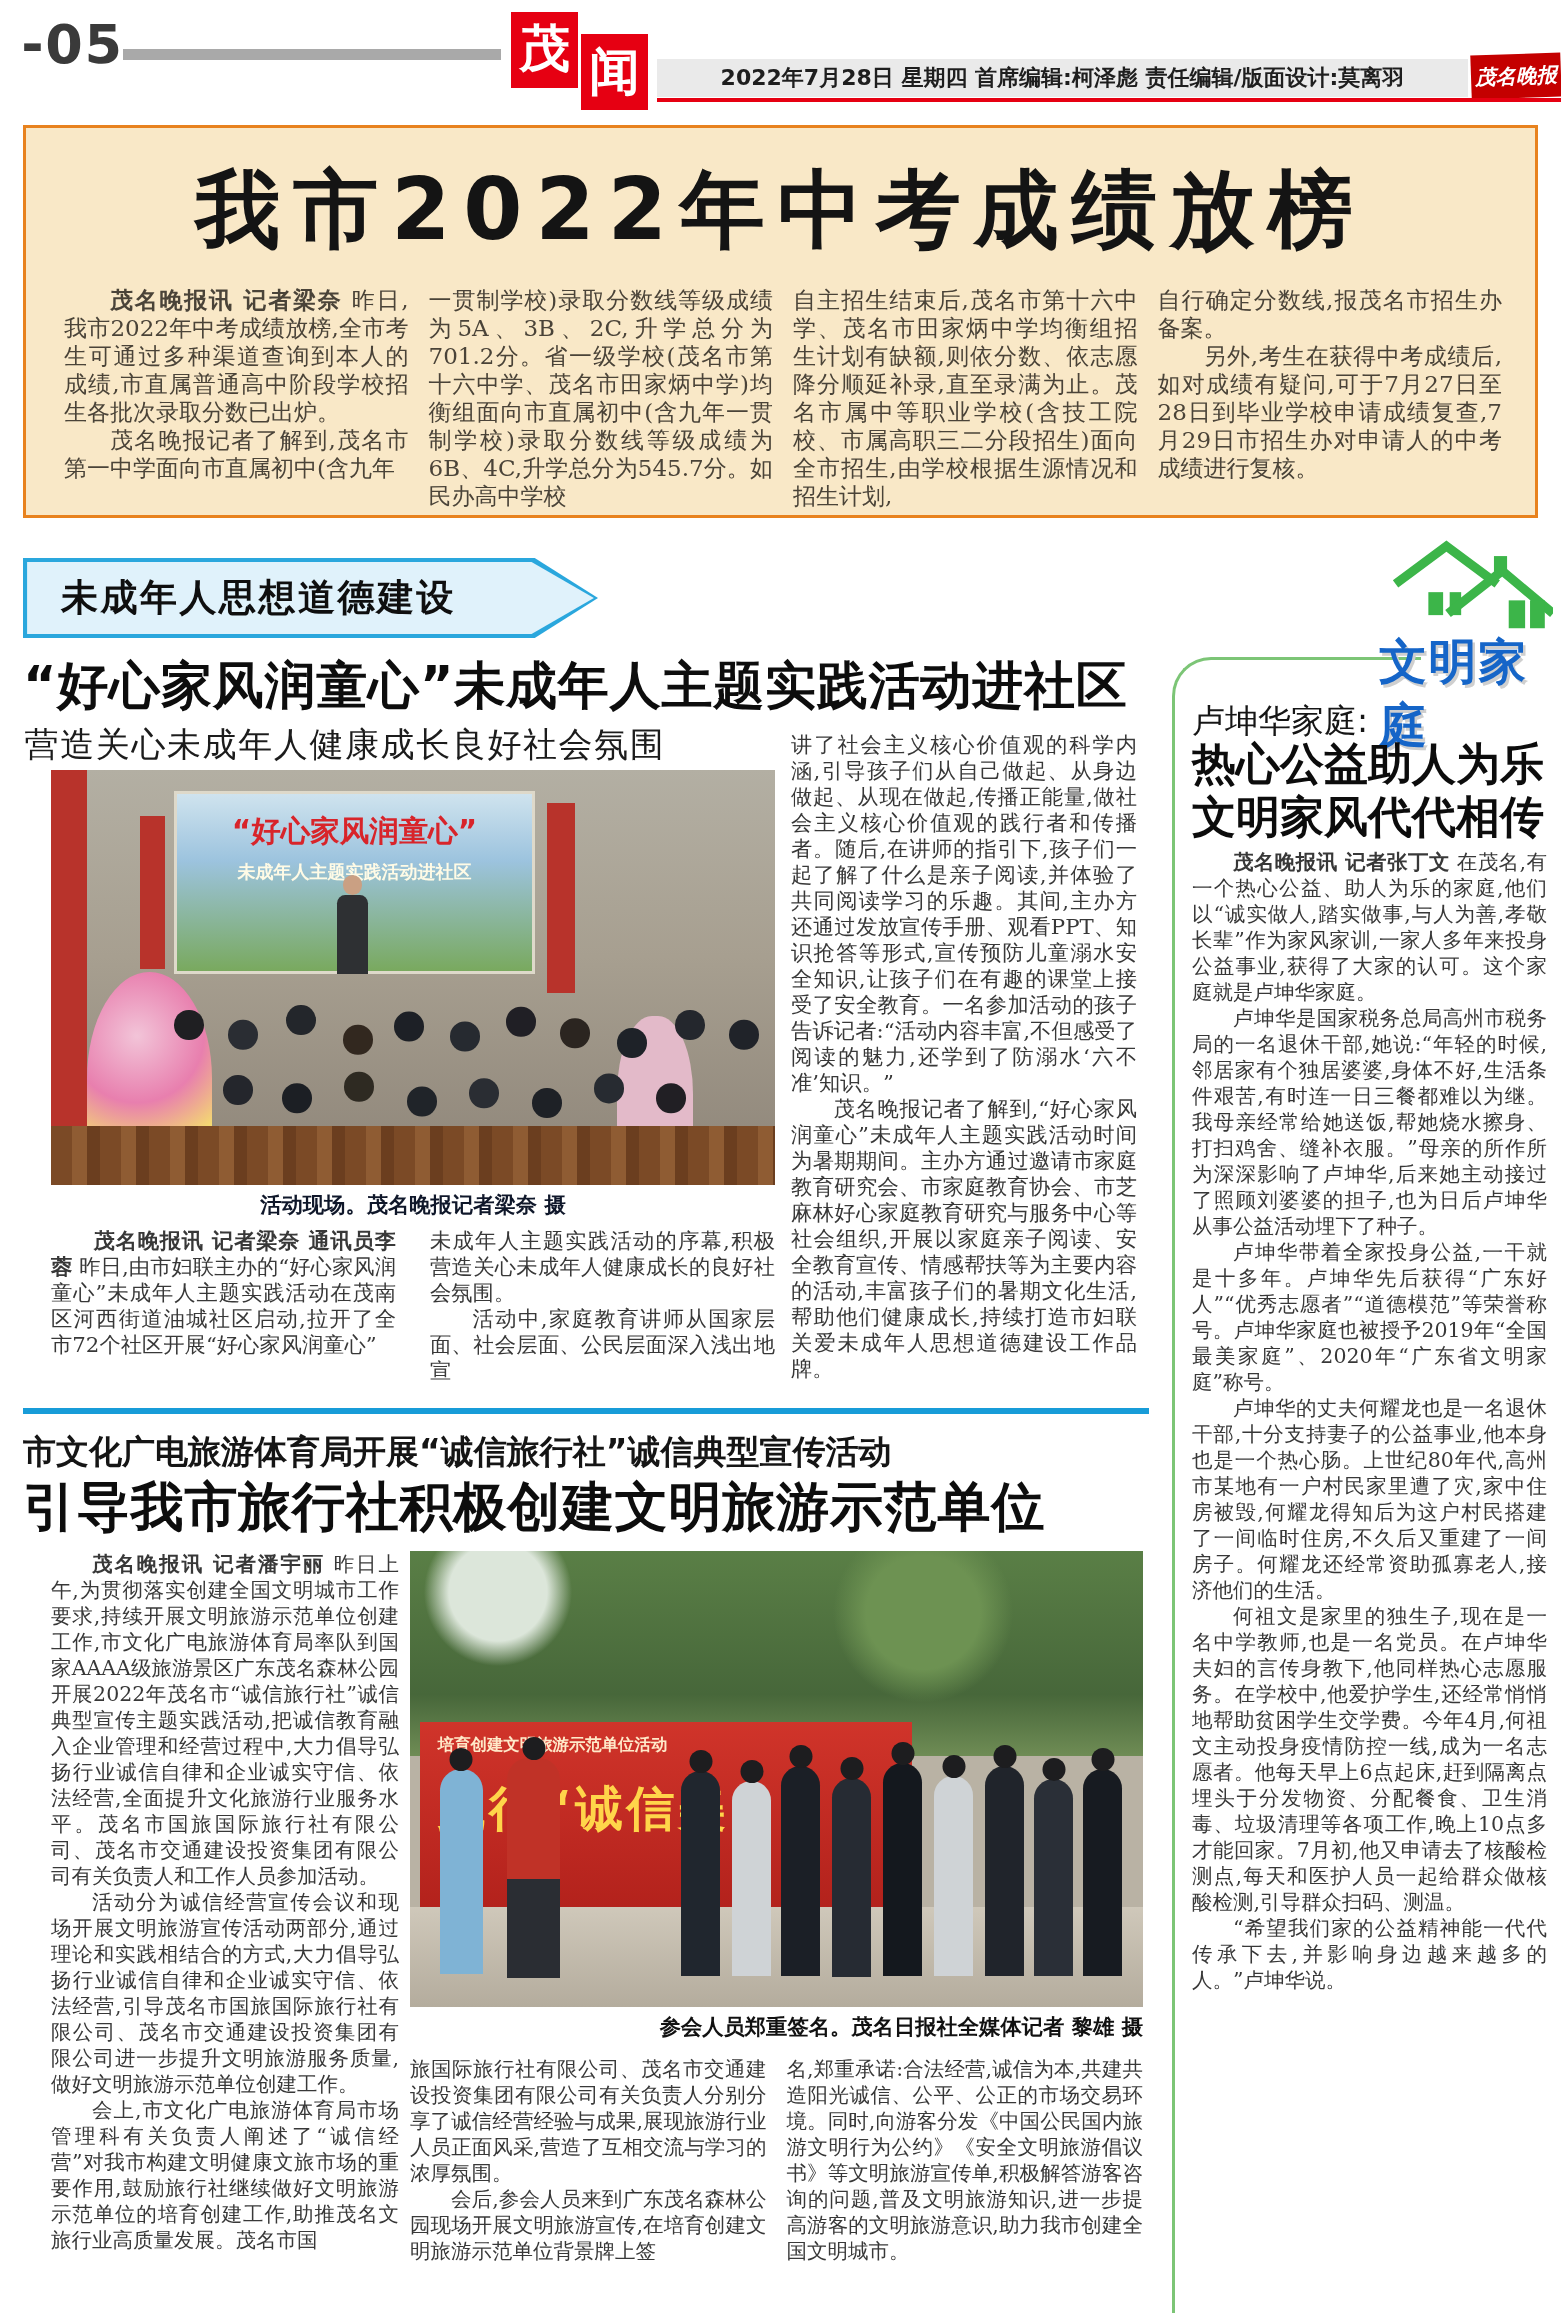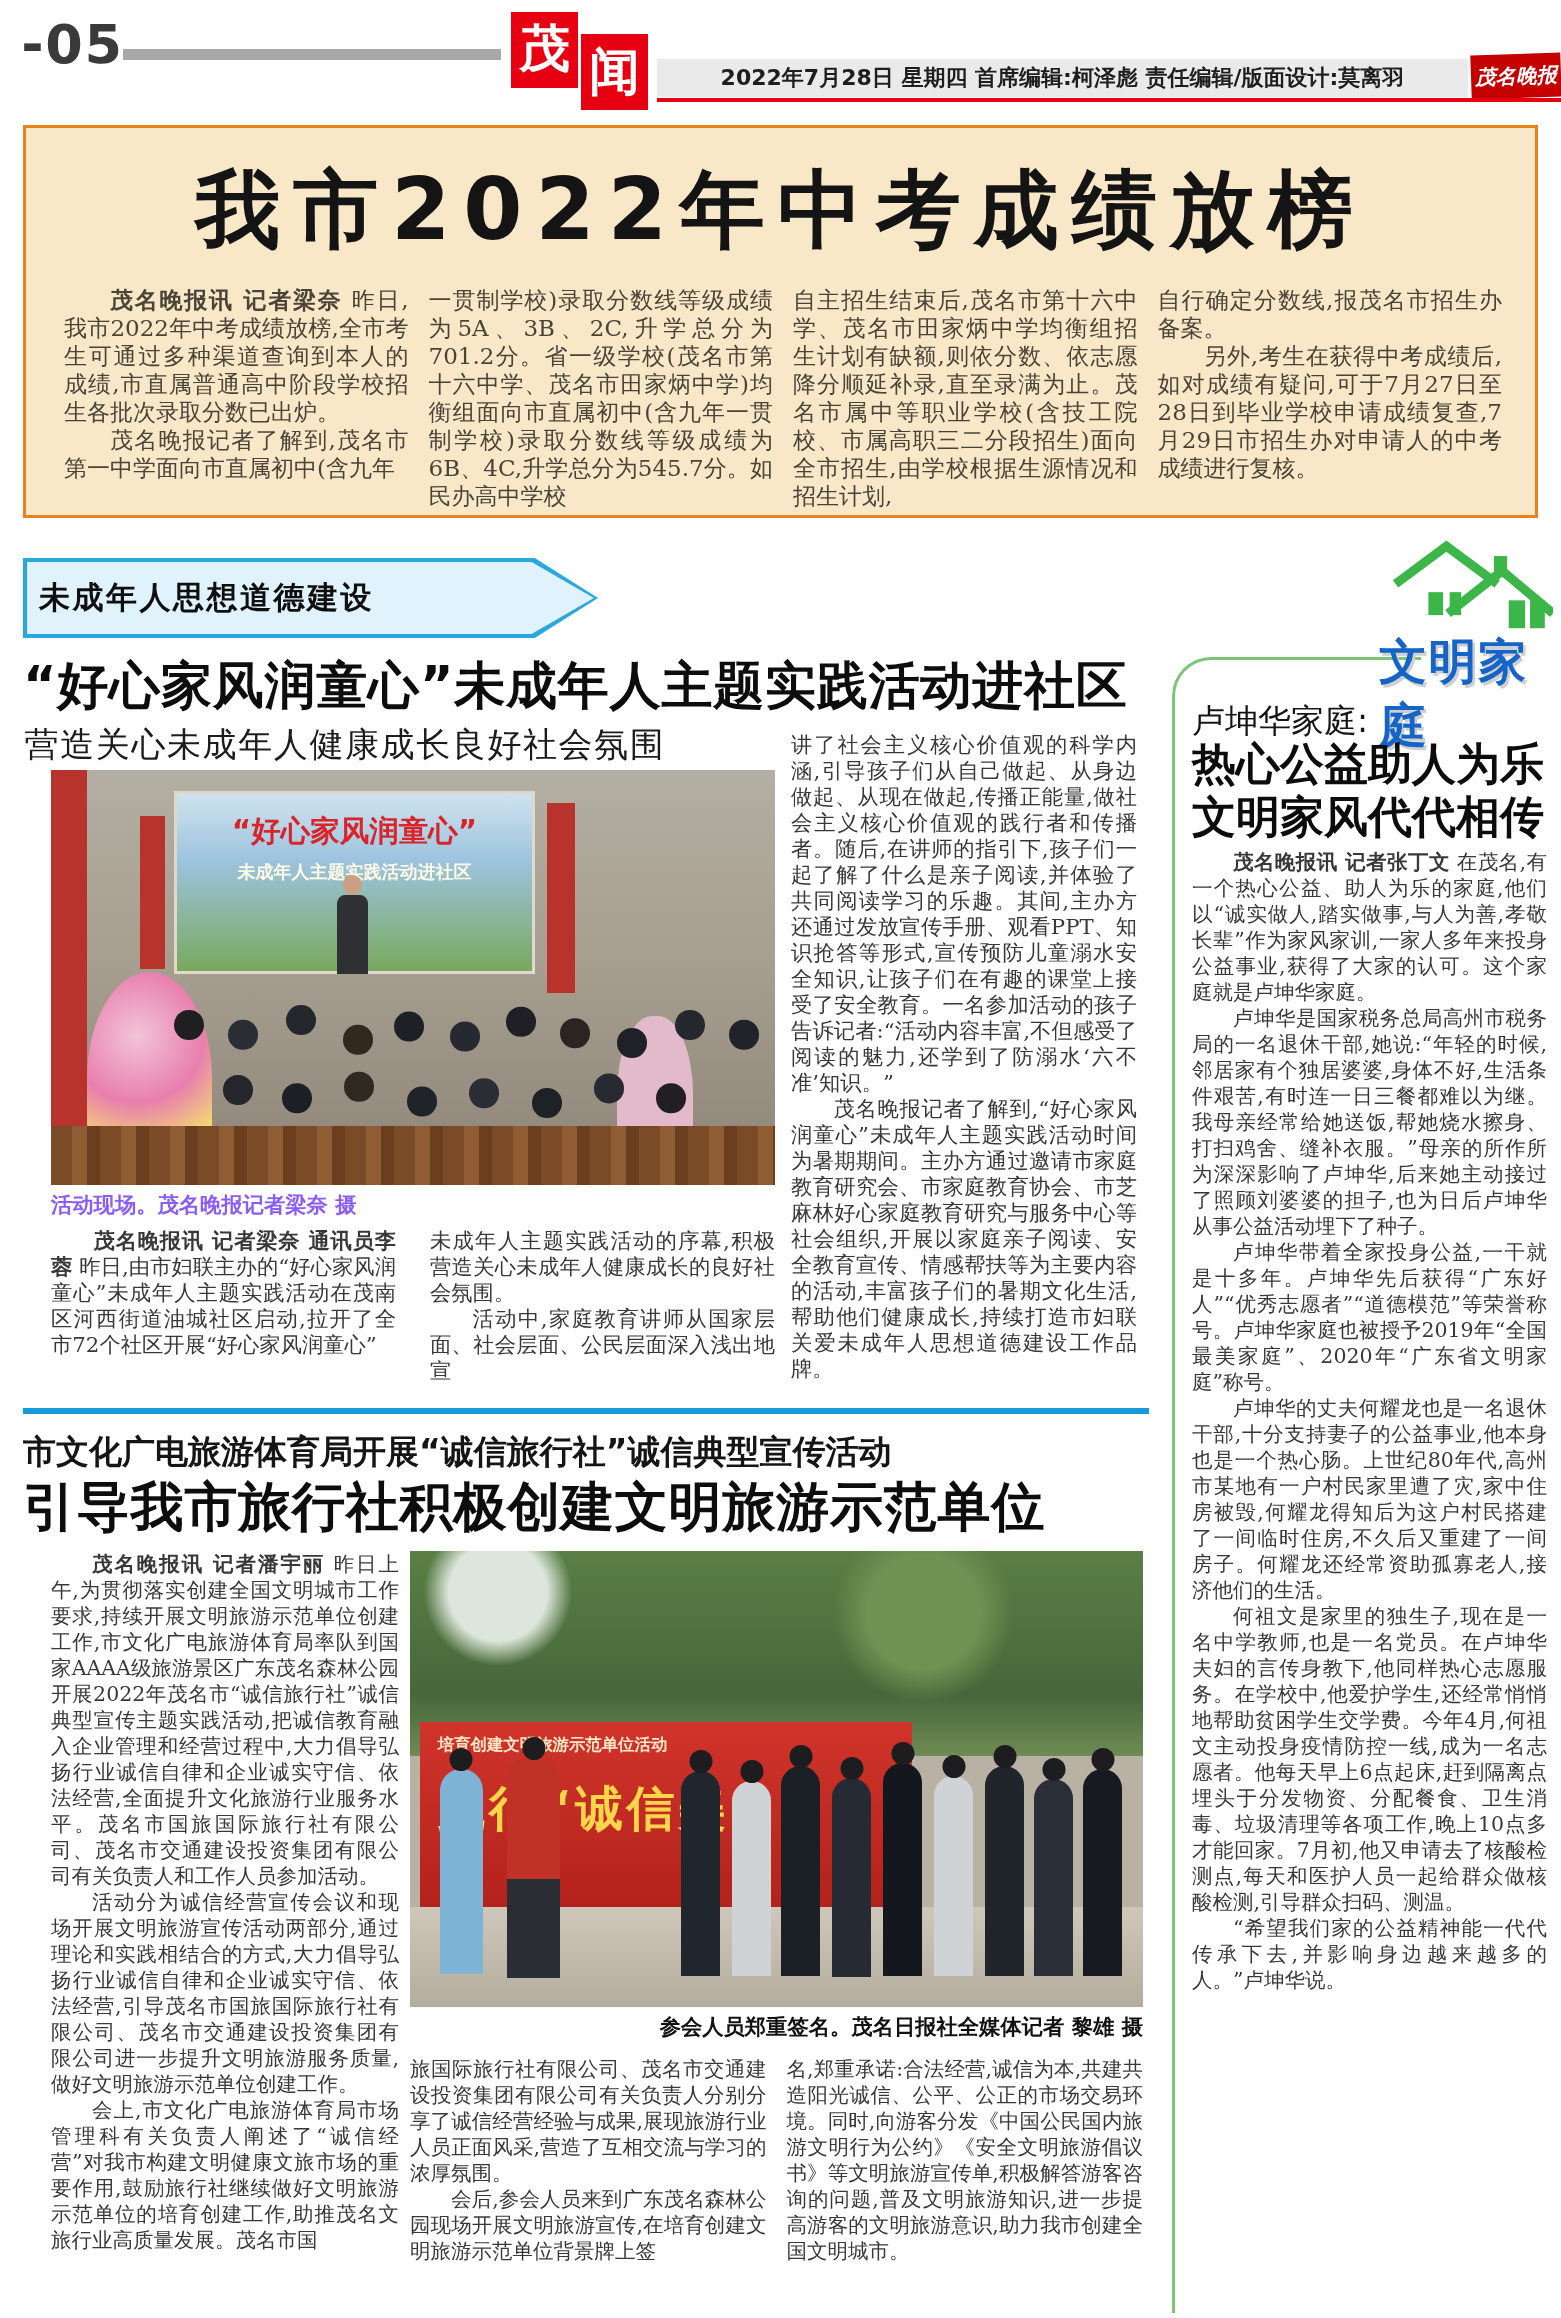--- a/index.html
+++ b/index.html
@@ -33,39 +33,39 @@
   .cols .col{flex:1;}
   .cols p{margin:0;text-align:justify;}
   .cols p.ind{text-indent:2em;}
   .lead{font-family:"DejaVu Sans","Liberation Sans",sans-serif;font-weight:bold;}
 
   
   #ribbon{left:23px;top:558px;width:575px;height:80px;background:#2aa7dd;
           clip-path:polygon(0 0,89% 0,100% 50%,89% 100%,0 100%);}
   #ribbon-inner{position:absolute;left:4.1px;top:4.1px;right:4.1px;bottom:4.1px;background:#e0f2fb;
           clip-path:polygon(0 0,89% 0,100% 50%,89% 100%,0 100%);display:flex;align-items:center;}
-  #ribbon-inner span{padding-left:12px;font-weight:bold;font-size:31px;color:#0f0f0f;letter-spacing:2.5px;}
+  #ribbon-inner span{padding-left:34px;font-weight:bold;font-size:37px;color:#0f0f0f;letter-spacing:2.5px;}
   #m-headline{left:23px;top:652px;width:1124px;font-weight:bold;font-size:51px;color:#0d0d0d;letter-spacing:0.8px;}
   #m-subhead{left:24.6px;top:722px;width:1124px;font-size:34px;color:#1c1c1c;letter-spacing:1.6px;}
   #photo1{left:51px;top:770px;width:724px;height:415px;overflow:hidden;
           background:linear-gradient(180deg,#b3afa3 0%,#a79f90 45%,#8d8478 100%);}
   #p1-screen{position:absolute;left:123px;top:21.3px;width:355px;height:177px;border:3.3px solid #ded9ca;
           background:linear-gradient(180deg,#cfe3ee 0%,#9cc3de 38%,#79a95e 100%);text-align:center;}
   #p1-screen .t1{margin-top:18px;font-weight:bold;font-size:29.5px;color:#d8242a;}
   #p1-screen .t2{margin-top:8.2px;font-weight:bold;font-size:18px;color:#fffbe6;}
   .drape{position:absolute;background:#b8332b;}
   #p1-speaker{position:absolute;left:286px;top:125px;width:31px;height:79px;background:#2e3033;border-radius:8.2px 8.2px 0 0;}
   #p1-speaker::before{content:"";position:absolute;left:5.7px;top:-19.7px;width:19.7px;height:19.7px;border-radius:50%;background:#caa083;}
   .heads{position:absolute;width:29.5px;height:29.5px;border-radius:50%;}
   #p1-colorful{position:absolute;left:36px;top:202px;width:125px;height:213px;border-radius:50% 50% 0 0;
           background:radial-gradient(circle at 40% 30%,#f2c4d8,#e87fae 40%,#f5e36b 72%,#e0589a);}
   #p1-pink{position:absolute;left:566px;top:246px;width:76px;height:169px;border-radius:46% 46% 0 0;background:#e3bac9;}
   #p1-chairs{position:absolute;left:0;top:356px;width:100%;height:59px;
           background:repeating-linear-gradient(90deg,#7b4a26 0 21.3px,#8f5c33 21.3px 36px,#6b3e1f 36px 49px);}
-  #caption1{left:51px;top:1190px;width:724px;text-align:left;font-weight:bold;font-size:21.3px;color:#8b5cf6;}
+  #caption1{left:51px;top:1190px;width:724px;text-align:center;font-weight:bold;font-size:21.3px;color:#0f172a;}
   #mcols{left:51px;top:1228px;width:724px;gap:34px;font-size:21.3px;line-height:26px;color:#383838;}
   #mcolside{left:791px;top:732px;width:346px;font-size:21.3px;line-height:26px;color:#383838;}
   #bluebar{left:23px;top:1408px;width:1126px;height:5.7px;background:#189cd8;}
 
   
   #b-kicker{left:23px;top:1430px;width:1124px;font-weight:600;font-size:33px;color:#151515;}
   #b-headline{left:23px;top:1472px;width:1124px;font-weight:bold;font-size:53px;color:#0d0d0d;letter-spacing:0.8px;}
   #b-leftcol{left:51px;top:1551px;width:348px;height:757px;overflow:hidden;font-size:20.5px;line-height:26px;color:#383838;}
   #photo2{left:410px;top:1551px;width:733px;height:456px;overflow:hidden;background:#b9b2a4;}
   #p2-trees{position:absolute;left:0;top:0;width:100%;height:205px;

